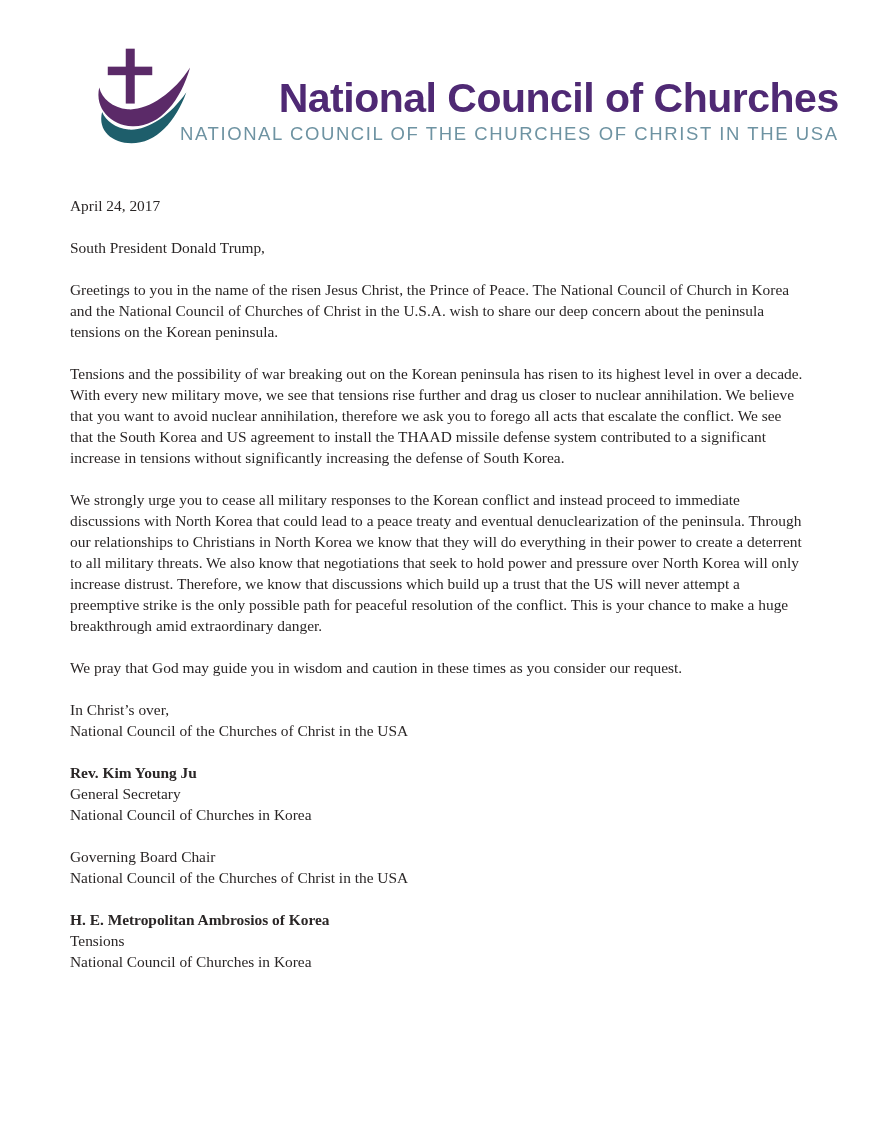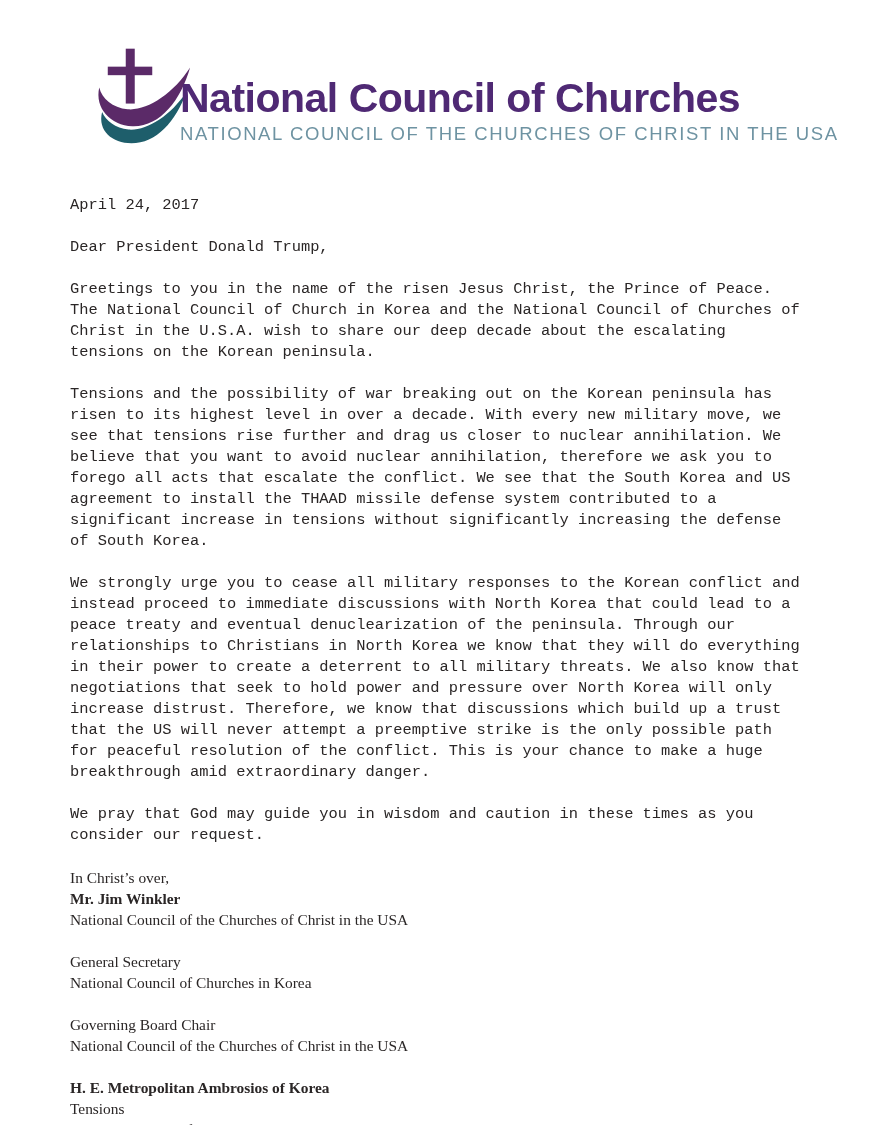--- a/index.html
+++ b/index.html
@@ -20,20 +20,21 @@
     overflow: hidden;
     font-family: "Liberation Serif", "DejaVu Serif", serif;
     color: var(--ink);
   }
   
   .logo {
     display: flex;
     align-items: flex-end;
     margin: 45px 0 0 86px;
     height: 102px;
+    text-align: right;
   }
   .logo-mark { flex: 0 0 auto; width: 106px; height: 102px; }
   .logo-text {
     margin-left: -12px;
     padding-bottom: 2px;
     font-family: "Liberation Sans", "DejaVu Sans", sans-serif;
     white-space: nowrap;
   }
   .logo-title {
     font-size: 41px;
@@ -49,21 +50,21 @@
     letter-spacing: 1.6px;
     color: var(--subtitle-teal);
   }
   
   .letter {
     margin: 48px 64px 0 70px;
     font-size: 15.4px;
     line-height: 21px;
   }
   .letter p { margin: 0; }
-  .gap-after { margin-bottom: 21px !important; font-family: Liberation Mono, monospace; }
+  .gap-after { margin-bottom: 21px !important; }
   .sig { margin-bottom: 21px; }
   .sig:last-child { margin-bottom: 8px; }
   .bold { font-weight: 700; }
 </style>
 </head>
 <body>
 
 <div class="page">
 
   <header class="logo">
@@ -79,35 +80,35 @@
            C12,89 28,102 48,102 C74,102 95,79 106,48 Z"></path>
     </svg>
     <div class="logo-text">
       <div class="logo-title">National Council of Churches</div>
       <div class="logo-subtitle">NATIONAL COUNCIL OF THE CHURCHES OF CHRIST IN THE USA</div>
     </div>
   </header>
 
   <main class="letter">
     <p class="gap-after">April 24, 2017</p>
-    <p class="gap-after">Dear President Donald Trump,</p>
+    <p class="gap-after">South President Donald Trump,</p>
 
-    <p class="gap-after">Greetings to you in the name of the risen Jesus Christ, the Prince of Peace. The National Council of Church in Korea and the National Council of Churches of Christ in the U.S.A. wish to share our deep decade about the escalating tensions on the Korean peninsula.</p>
+    <p class="gap-after">Greetings to you in the name of the risen Jesus Christ, the Prince of Peace. The National Council of Church in Korea and the National Council of Churches of Christ in the U.S.A. wish to share our deep concern about the peninsula tensions on the Korean peninsula.</p>
     <p class="gap-after">Tensions and the possibility of war breaking out on the Korean peninsula has risen to its highest level in over a decade. With every new military move, we see that tensions rise further and drag us closer to nuclear annihilation. We believe that you want to avoid nuclear annihilation, therefore we ask you to forego all acts that escalate the conflict. We see that the South Korea and US agreement to install the THAAD missile defense system contributed to a significant increase in tensions without significantly increasing the defense of South Korea.</p>
     <p class="gap-after">We strongly urge you to cease all military responses to the Korean conflict and instead proceed to immediate discussions with North Korea that could lead to a peace treaty and eventual denuclearization of the peninsula. Through our relationships to Christians in North Korea we know that they will do everything in their power to create a deterrent to all military threats. We also know that negotiations that seek to hold power and pressure over North Korea will only increase distrust. Therefore, we know that discussions which build up a trust that the US will never attempt a preemptive strike is the only possible path for peaceful resolution of the conflict. This is your chance to make a huge breakthrough amid extraordinary danger.</p>
     <p class="gap-after">We pray that God may guide you in wisdom and caution in these times as you consider our request.</p>
 
     <p>In Christ’s over,</p>
 
     <div class="sig">
-      <p class="bold">Mr. Jim Winkler</p>
       <p>National Council of the Churches of Christ in the USA</p>
     </div>
 
     <div class="sig">
+      <p class="bold">Rev. Kim Young Ju</p>
       <p>General Secretary</p>
       <p>National Council of Churches in Korea</p>
     </div>
 
     <div class="sig">
       <p>Governing Board Chair</p>
       <p>National Council of the Churches of Christ in the USA</p>
     </div>
 
     <div class="sig">

